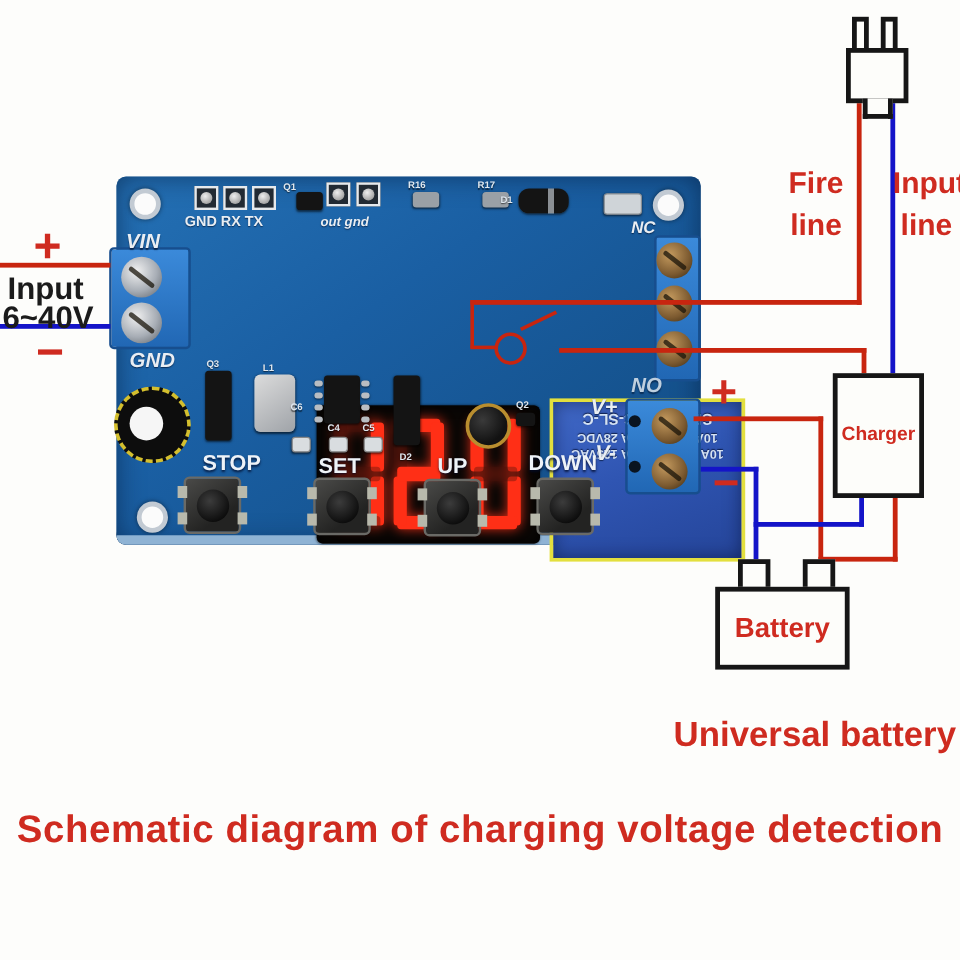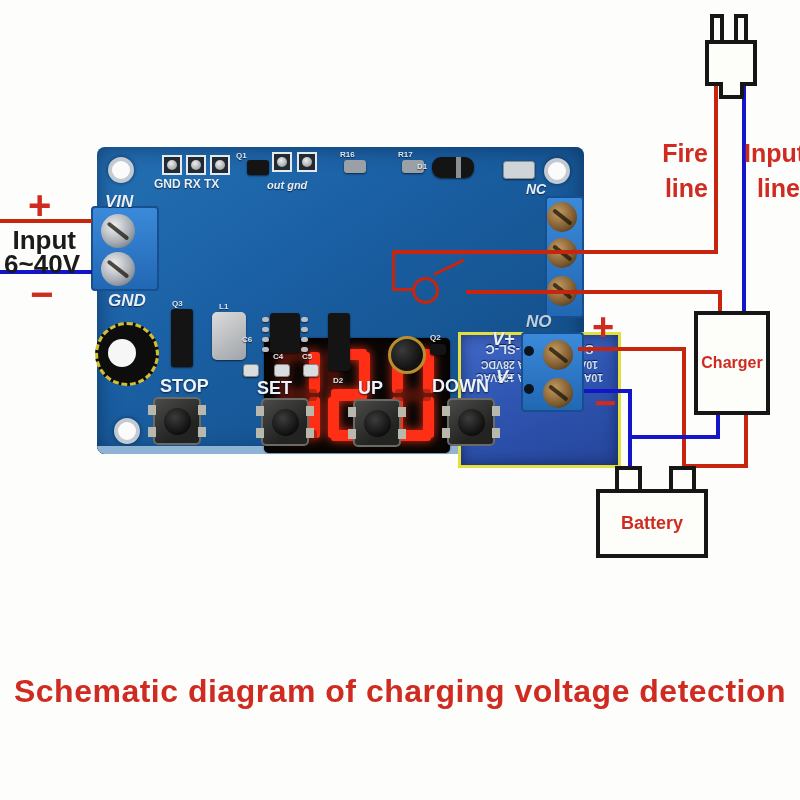--- a/index.html
+++ b/index.html
@@ -6,21 +6,21 @@
   .stage{position:relative;width:800px;height:800px;background:#fdfdfb;overflow:hidden;
          font-family:"Liberation Sans",sans-serif;}
   .abs{position:absolute;}
   
   .wire{position:absolute;z-index:30;}
   .wire.red{background:var(--wire-red,#c8250f);}
   .wire.blue{background:var(--wire-blue,#1414c8);}
   
   .obox{position:absolute;background:#fdfdfa;border:4px solid #161616;z-index:40;box-sizing:border-box;}
   .red-text{color:var(--label-red,#cf2b20);font-weight:bold;}
-  .sch-label{position:absolute;z-index:45;text-align:right;line-height:1.4;}
+  .sch-label{position:absolute;z-index:45;text-align:center;line-height:1.4;}
   .sign{position:absolute;z-index:45;font-weight:900;color:var(--label-red,#cf2b20);}
   
   .pcb{position:absolute;left:97px;top:147px;width:487px;height:307px;z-index:1;border-radius:8px;
        background:linear-gradient(145deg,#2470b4 0%,#1a5fa3 40%,#15538f 75%,#124a82 100%);
        box-shadow:inset 0 0 22px rgba(0,20,50,.55), inset 0 -3px 0 #0d3a66;}
   .hole{position:absolute;width:26px;height:26px;border-radius:50%;background:#fbfbfb;
         border:4px solid #c2cad3;box-sizing:border-box;box-shadow:0 0 4px rgba(0,0,0,.5);}
   .silk{position:absolute;color:var(--silk-white,#e9eef3);font-weight:bold;z-index:5;
         text-shadow:0 1px 1px rgba(0,20,50,.7);}
   .tblock{position:absolute;background:linear-gradient(180deg,#3b8ada,#2167b4);border:2px solid #174e8e;
@@ -47,21 +47,21 @@
   .relay-text{position:absolute;inset:0;transform:rotate(180deg);display:flex;flex-direction:column;
               justify-content:flex-end;align-items:center;padding:5px 4px;box-sizing:border-box;
               color:#d4e2f4;font-size:10.5px;font-weight:bold;line-height:1.3;
               text-shadow:0 1px 1px rgba(0,10,40,.8);}
   .pre{white-space:pre;}
   .btn{position:absolute;width:48px;height:48px;border-radius:5px;z-index:5;
        background:linear-gradient(145deg,#4a4a48,#232322 70%);border:2px solid #6a6a66;box-sizing:border-box;}
   .btn .cap{position:absolute;left:50%;top:50%;width:27px;height:27px;margin:-13.5px 0 0 -13.5px;
             border-radius:50%;background:radial-gradient(circle at 40% 35%,#3c3c3c,#0c0c0c 75%);}
   .btn .leg{position:absolute;width:8px;height:10px;background:#b8b9ac;z-index:-1;}
-  .btn-label{position:absolute;color:#eef3f8;font-weight:bold;font-size:18px;z-index:6;
+  .btn-label{position:absolute;color:#eef3f8;font-weight:bold;font-size:18px;text-align:center;z-index:6;
              text-shadow:0 1px 2px rgba(0,10,40,.8);}
   .circ{position:absolute;border-radius:50%;box-sizing:border-box;}
   .caption{position:absolute;left:0;right:0;text-align:center;color:var(--label-red,#cf2b20);
            font-weight:bold;z-index:45;}
 </style>
 </head>
 <body>
 
 <div class="stage">
 
@@ -98,22 +98,23 @@
     <div>Input</div>
     <div>line</div>
   </div>
 
   <div class="obox" style="left:694px;top:311px;width:76px;height:104px;display:flex;align-items:center;justify-content:center">
     <span class="red-text" style="font-size:16px">Charger</span>
   </div>
   <div class="obox" style="left:615px;top:466px;width:27px;height:27px"></div>
   <div class="obox" style="left:669px;top:466px;width:27px;height:27px"></div>
   <div class="obox" style="left:596px;top:489px;width:112px;height:69px;display:flex;align-items:center;justify-content:center">
-    <span class="red-text" style="font-size:18px">Battery</span>
-  </div>
+    <span class="red-text" style="font-size:23px">Battery</span>
+  </div>
+  <div class="sch-label red-text" style="left:559px;top:593px;width:240px;font-size:29px">Universal battery</div>
 
   <div class="sign" style="left:28px;top:183px;font-size:40px">+</div>
   <div class="sch-label" style="left:0;top:227px;width:76px;font-size:26px;font-weight:bold;color:#1b1b1b;line-height:1.0">Input</div>
   <div class="sch-label" style="left:0;top:251px;width:80px;font-size:26px;font-weight:bold;color:#1b1b1b;line-height:1.0">6~40V</div>
   <div class="sign" style="left:30px;top:272px;font-size:40px">−</div>
 
   <div class="sign" style="left:592px;top:306px;font-size:38px">+</div>
   <div class="sign" style="left:594px;top:382px;font-size:38px">−</div>
 
   <div class="pcb">

